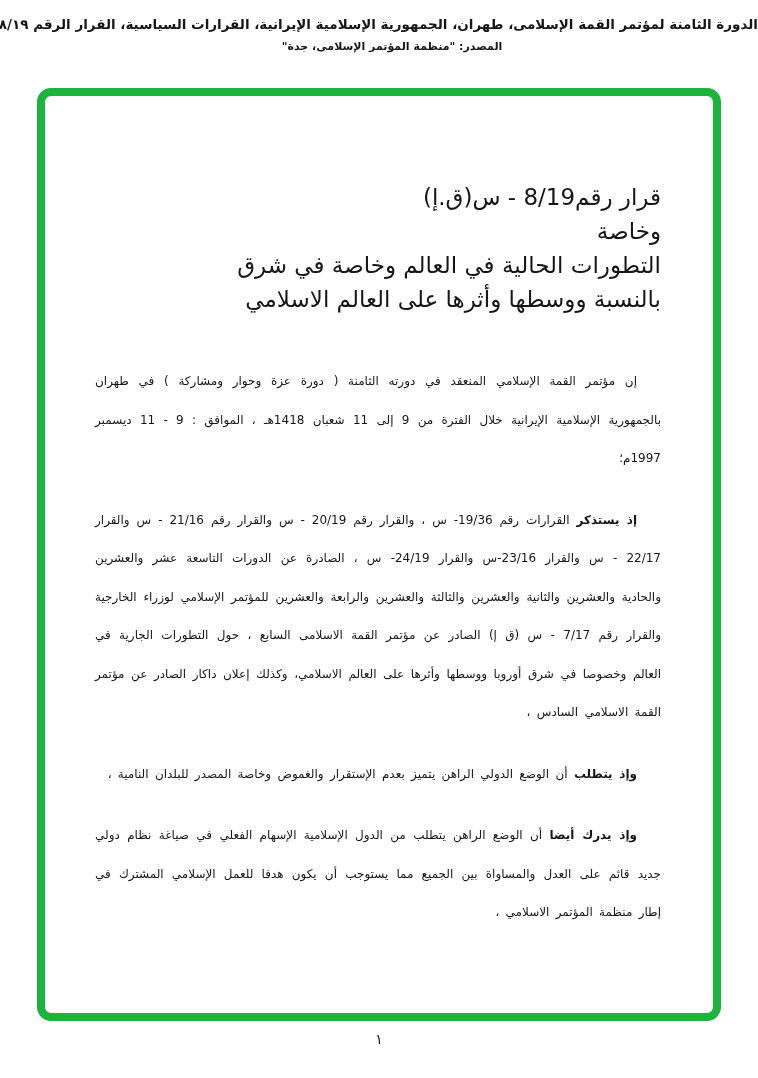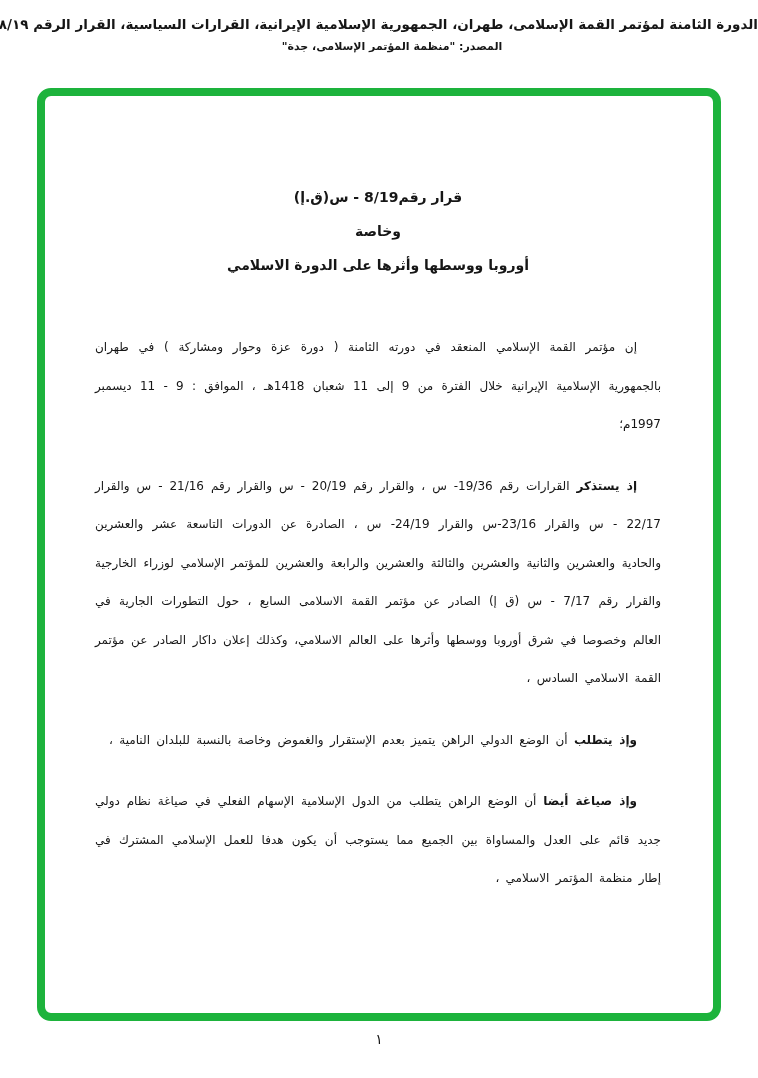--- a/index.html
+++ b/index.html
@@ -41,23 +41,22 @@
     box-sizing: border-box;
     border: 8px solid #1db33c;
     border-radius: 14px;
     background: #ffffff;
   }
   .doc-content {
     direction: rtl;
     padding: 84px 52px 0 50px;
   }
   .title-block {
-    text-align: center;
-    font-weight: bold;
-    font-size: 14px;
+    font-weight: normal;
+    font-size: 23px;
     line-height: 34px;
   }
   .body-para {
     font-size: 12px;
     line-height: 38.5px;
     text-align: justify;
     text-indent: 24px;
     word-spacing: 2.5px;
     margin: 23px 0 0 0;
   }
@@ -84,35 +83,36 @@
   <div class="header-title">الدورة الثامنة لمؤتمر القمة الإسلامى، طهران، الجمهورية الإسلامية الإيرانية، القرارات السياسية، القرار الرقم ٨/١٩-س(ق.ا)</div>
   <div class="header-source">المصدر:  "منظمة المؤتمر الإسلامى، جدة"</div>
 </div>
 
 <div class="doc-frame">
   <div class="doc-content">
 
     <div class="title-block">
       <div>قرار رقم8/19 - س(ق.إ)</div>
       <div>وخاصة</div>
-      <div>أوروبا ووسطها وأثرها على الدورة الاسلامي</div>
+      <div>التطورات الحالية في العالم وخاصة في شرق</div>
+      <div>بالنسبة ووسطها وأثرها على العالم الاسلامي</div>
     </div>
 
     <div class="body-para first-para">
       <span class="lead"></span><span>إن مؤتمر القمة الإسلامي المنعقد في دورته الثامنة ( دورة عزة وحوار ومشاركة ) في طهران بالجمهورية الإسلامية الإيرانية خلال الفترة من 9 إلى 11 شعبان 1418هـ ، الموافق : 9 - 11 ديسمبر 1997م؛</span>
     </div>
 
     <div class="body-para">
       <span class="lead">إذ يستذكر</span><span> القرارات رقم 19/36- س ، والقرار رقم 20/19 - س والقرار رقم 21/16 - س والقرار 22/17 - س والقرار 23/16-س والقرار 24/19- س ، الصادرة عن الدورات التاسعة عشر والعشرين والحادية والعشرين والثانية والعشرين والثالثة والعشرين والرابعة والعشرين للمؤتمر الإسلامي لوزراء الخارجية والقرار رقم 7/17 - س (ق إ) الصادر عن مؤتمر القمة الاسلامى السابع ، حول التطورات الجارية في العالم وخصوصا في شرق أوروبا ووسطها وأثرها على العالم الاسلامي، وكذلك إعلان داكار الصادر عن مؤتمر القمة الاسلامي السادس ،</span>
     </div>
 
     <div class="body-para">
-      <span class="lead">وإذ يتطلب</span><span> أن الوضع الدولي الراهن يتميز بعدم الإستقرار والغموض وخاصة بالنسبة للبلدان النامية ،</span>
+      <span class="lead">وإذ يتطلب</span><span> أن الوضع الدولي الراهن يتميز بعدم الإستقرار والغموض وخاصة المصدر للبلدان النامية ،</span>
     </div>
 
     <div class="body-para">
-      <span class="lead">وإذ صياغة أيضا</span><span> أن الوضع الراهن يتطلب من الدول الإسلامية الإسهام الفعلي في صياغة نظام دولي جديد قائم على العدل والمساواة بين الجميع مما يستوجب أن يكون هدفا للعمل الإسلامي المشترك في إطار منظمة المؤتمر الاسلامي ،</span>
+      <span class="lead">وإذ يدرك أيضا</span><span> أن الوضع الراهن يتطلب من الدول الإسلامية الإسهام الفعلي في صياغة نظام دولي جديد قائم على العدل والمساواة بين الجميع مما يستوجب أن يكون هدفا للعمل الإسلامي المشترك في إطار منظمة المؤتمر الاسلامي ،</span>
     </div>
 
   </div>
 </div>
 
 <div class="page-number">١</div>
 
 </body></html>

